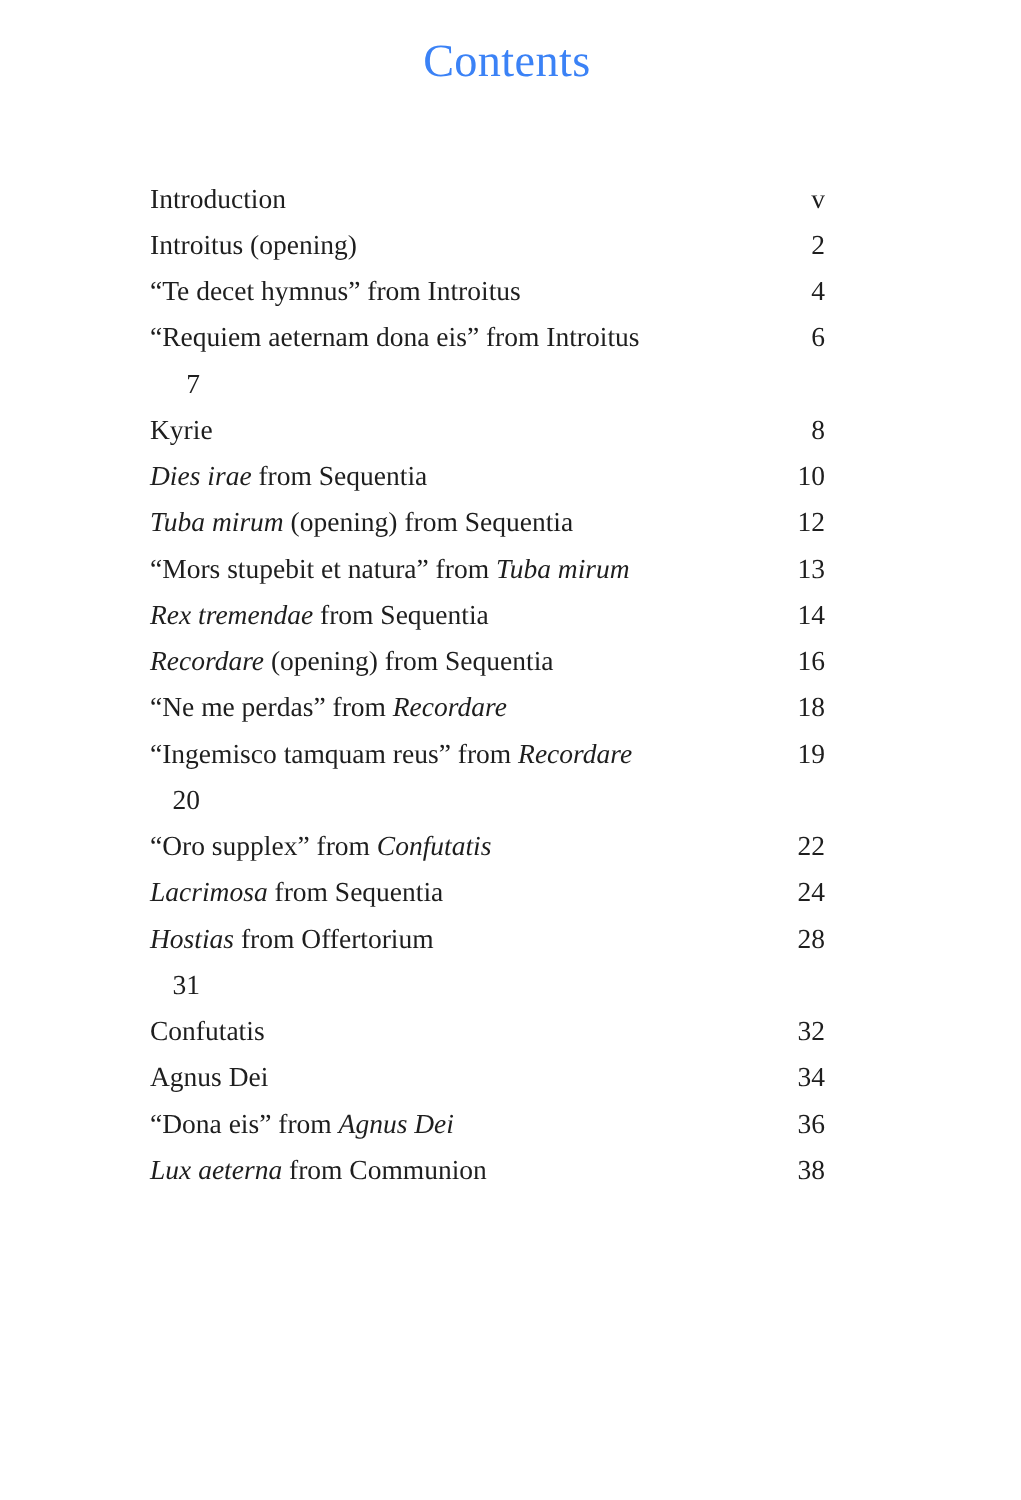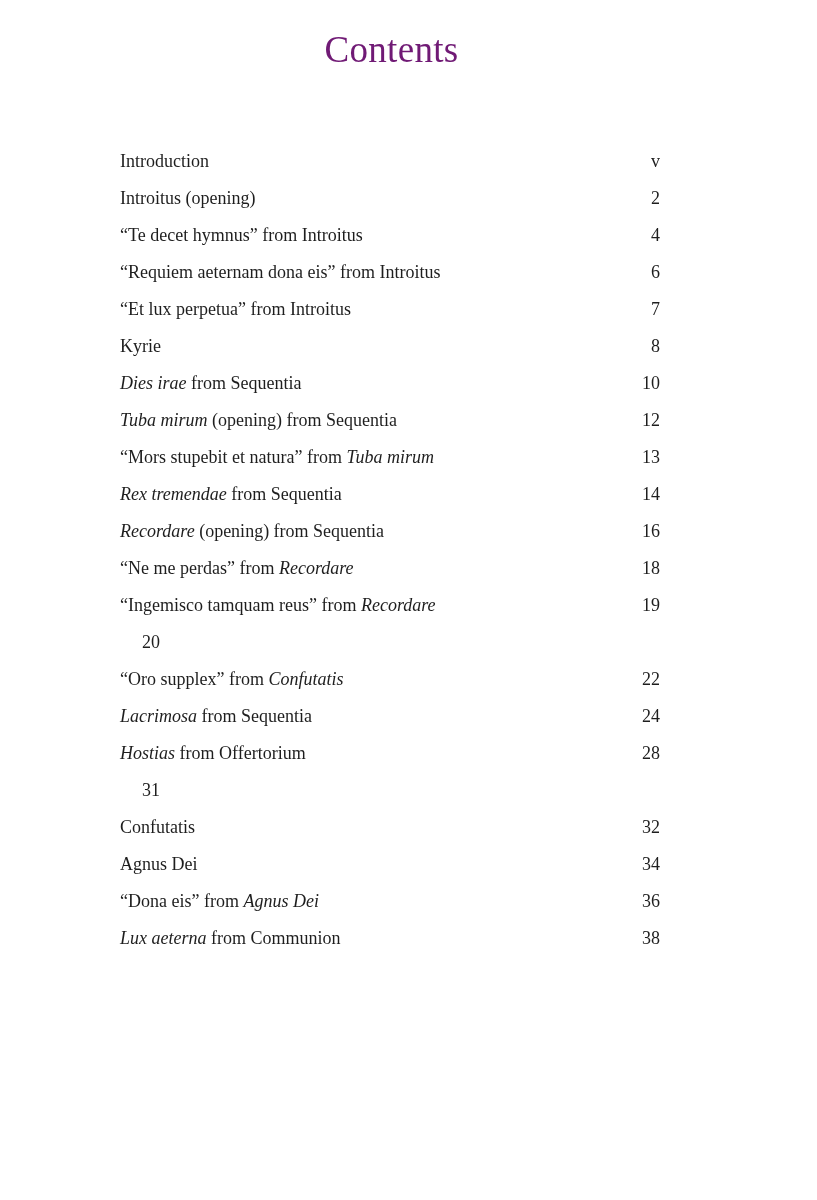--- a/index.html
+++ b/index.html
@@ -11,44 +11,44 @@
       width: 817px;
       height: 1200px;
       position: relative;
       overflow: hidden;
       font-family: "Liberation Serif", "DejaVu Serif", serif;
       color: #1e1e1e;
     }
     .page-title {
       position: absolute;
       top: 28px;
-      left: 2px;
+      left: 16px;
       width: 779px;
       text-align: center;
       font-size: 37px;
       font-weight: normal;
       letter-spacing: 0.3px;
-      color: #701a75;
+      color: #3b82f6;
       margin: 0;
     }
     .toc {
       position: absolute;
       top: 140px;
       left: 120px;
       width: 540px;
       list-style: none;
       margin: 0;
       padding: 0;
     }
     .toc-entry {
       display: flex;
       justify-content: space-between;
-      align-items: flex-end;
+      align-items: center;
       height: 37px;
-      font-size: 18px;
+      font-size: 22px;
       line-height: 32px;
     }
     .toc-title i {
       font-style: italic;
     }
     .toc-page {
       text-align: right;
       min-width: 40px;
     }
   </style>
@@ -68,21 +68,20 @@
   </li>
     <li class="toc-entry">
     <span class="toc-title"><span>“Te decet hymnus” from Introitus</span></span>
     <span class="toc-page">4</span>
   </li>
     <li class="toc-entry">
     <span class="toc-title"><span>“Requiem aeternam dona eis” from Introitus</span></span>
     <span class="toc-page">6</span>
   </li>
     <li class="toc-entry">
-    <span class="toc-title"><span>“Et lux perpetua” from Introitus</span></span>
     <span class="toc-page">7</span>
   </li>
     <li class="toc-entry">
     <span class="toc-title"><span>Kyrie</span></span>
     <span class="toc-page">8</span>
   </li>
     <li class="toc-entry">
     <span class="toc-title"><i>Dies irae</i><span> from Sequentia</span></span>
     <span class="toc-page">10</span>
   </li>

